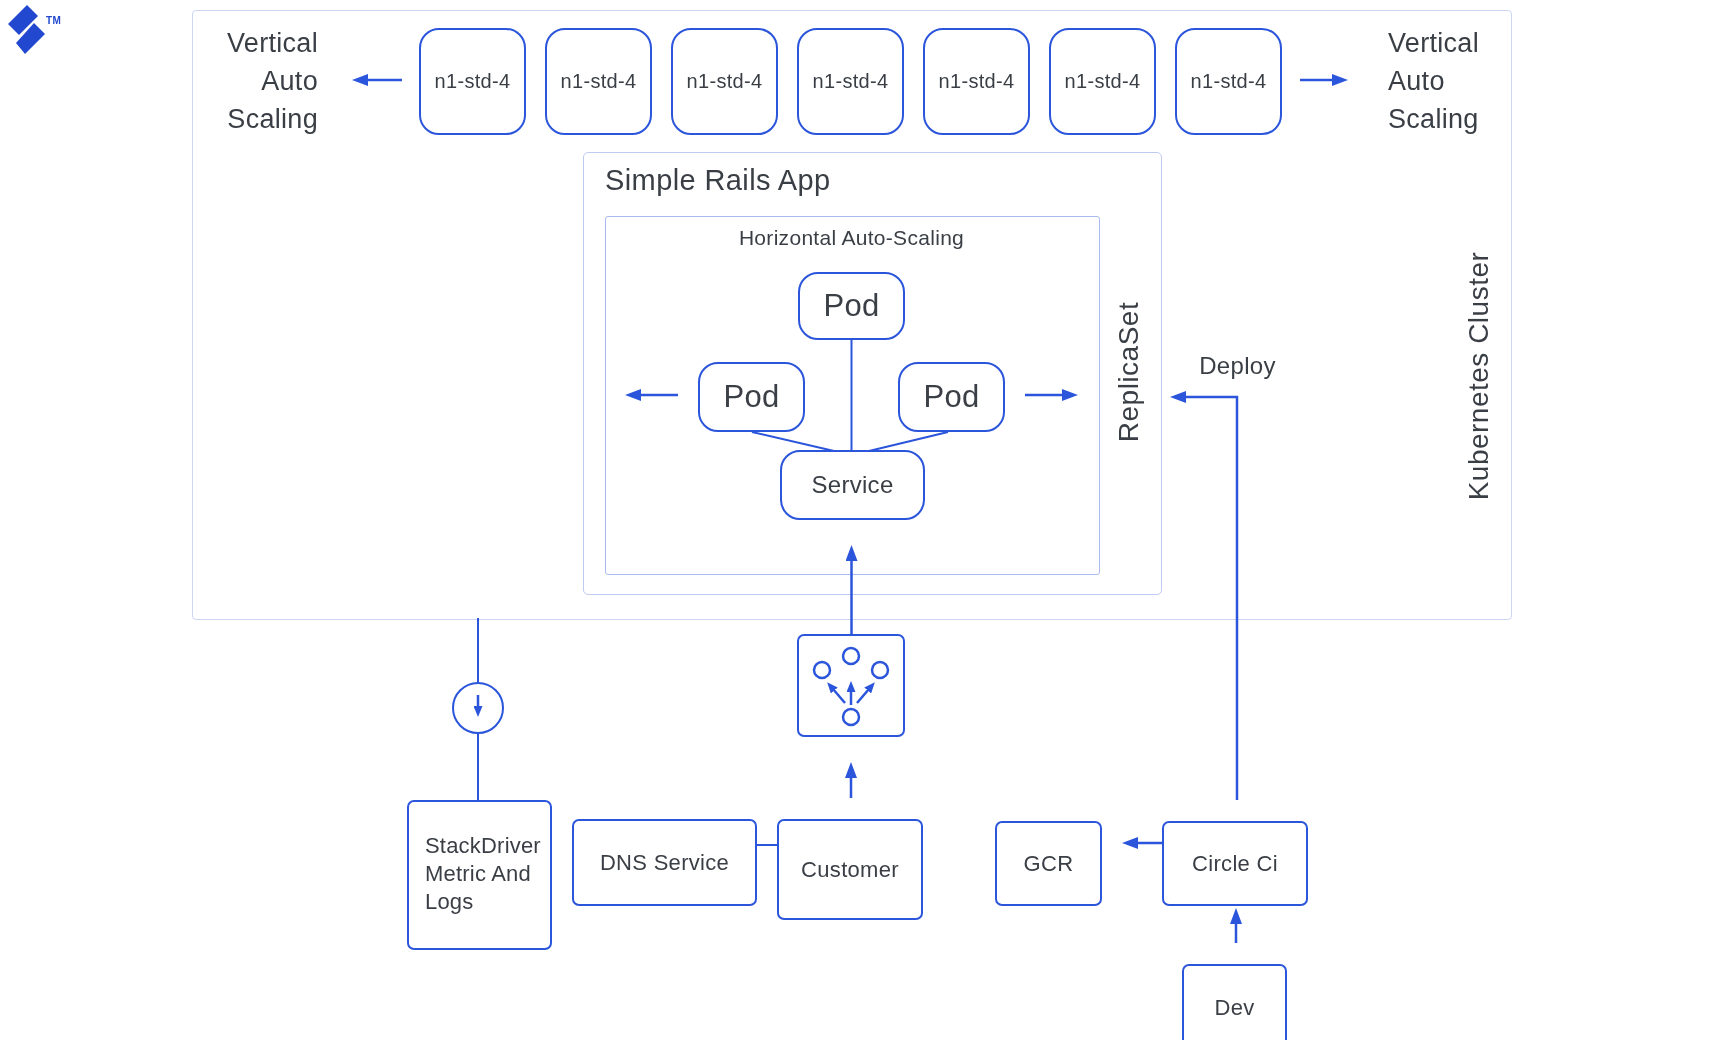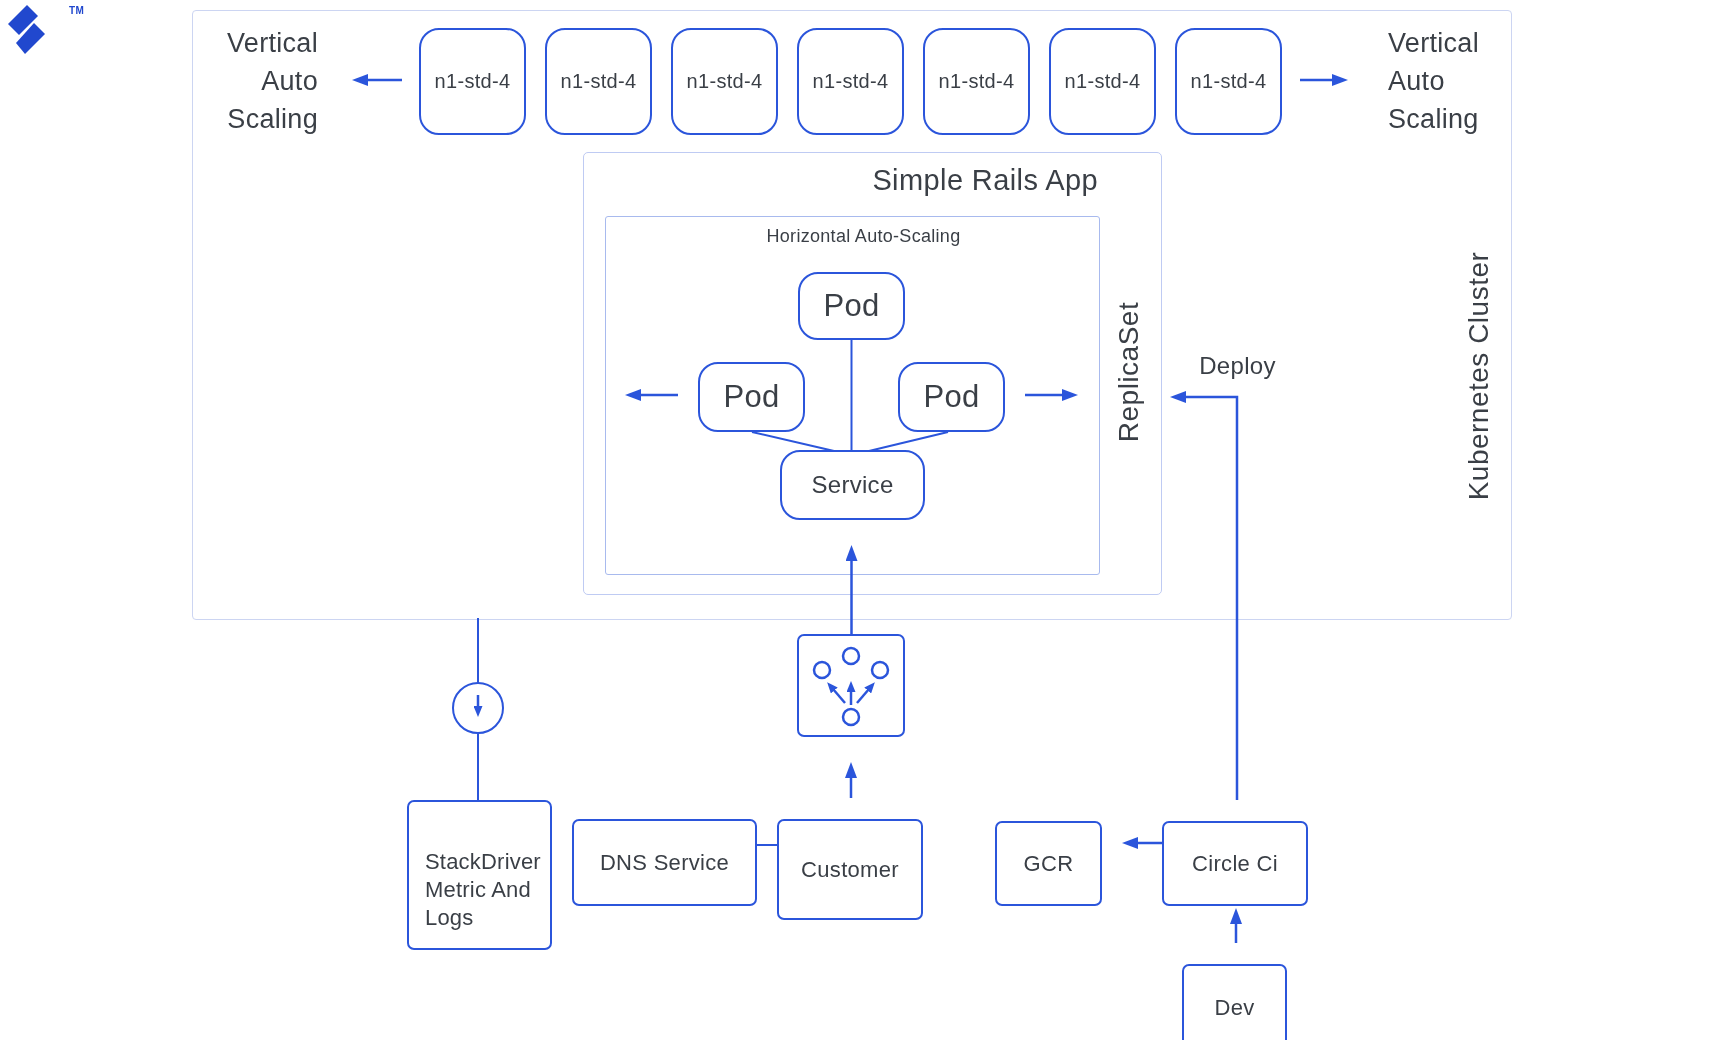--- a/index.html
+++ b/index.html
@@ -15,32 +15,32 @@
   
   .node{
     border:2px solid #2b55db;border-radius:20px;background:#fff;
     display:flex;align-items:center;justify-content:center;
     font-size:20px;letter-spacing:.3px;color:#3a3f46;box-sizing:border-box;
   }
   .node.r6{border-radius:7px;}
   .pod{font-size:31px;}
   .service{font-size:24px;}
   .bottom{font-size:22px;margin-top:19px;}
-  .title{font-size:29px;letter-spacing:.4px;text-align:right;}
-  .subtitle{font-size:18px;letter-spacing:.3px;text-align:center;padding-left:12px;}
+  .title{font-size:29px;letter-spacing:.4px;text-align:left;}
+  .subtitle{font-size:21px;letter-spacing:.3px;text-align:center;}
   .vas{font-size:27px;line-height:38px;letter-spacing:.3px;}
   .vas.left{text-align:right;}
   .vas.right{text-align:left;}
   .vtext{
     position:absolute;white-space:nowrap;font-size:28px;letter-spacing:.5px;
     transform:translate(-50%,-50%) rotate(-90deg);
   }
   .deploy-label{font-size:24px;letter-spacing:.3px;text-align:center;}
   .stack-text{font-size:22px;line-height:28px;letter-spacing:.2px;}
-  .tm{position:absolute;left:46px;top:5px;font-size:10px;font-weight:bold;color:#2148ce;letter-spacing:.5px;margin-left:23px;}
+  .tm{position:absolute;left:46px;top:15px;font-size:10px;font-weight:bold;color:#2148ce;letter-spacing:.5px;}
   svg{position:absolute;left:0;top:0;}
 </style>
 </head>
 <body>
 
 <div id="stage">
 
   <svg width="60" height="60" style="left:4px;top:2px">
     <path d="M23 3 L34 14 L15 33 L4 22 Z" fill="#2148ce"></path>
     <path d="M30 21 L41 32 L24 49 L21 52 L12 41 Z" fill="#2148ce"></path>
@@ -101,21 +101,21 @@
       <span>Service</span>
     </div>
 
   <div class="vtext" style="left:1129px;top:372px">ReplicaSet</div>
   <div class="vtext" style="left:1479px;top:376px">Kubernetes Cluster</div>
 
   <div class="abs deploy-label" style="left:1190px;top:352px;width:95px">Deploy</div>
 
   <div class="abs node r6" style="left:797px;top:634px;width:108px;height:103px"></div>
 
-  <div class="abs node r6" style="left:407px;top:800px;width:145px;height:150px;justify-content:flex-start;align-items:center">
+  <div class="abs node r6" style="left:407px;top:800px;width:145px;height:150px;justify-content:flex-start;align-items:flex-start">
     <div class="stack-text" style="padding:30px 0 0 16px">
       <div>StackDriver</div>
       <div>Metric And</div>
       <div>Logs</div>
     </div>
   </div>
   <div class="abs node r6 bottom" style="left:572px;top:800px;width:185px;height:87px">
       <span>DNS Service</span>
     </div>
   <div class="abs node r6 bottom" style="left:777px;top:800px;width:146px;height:101px">

